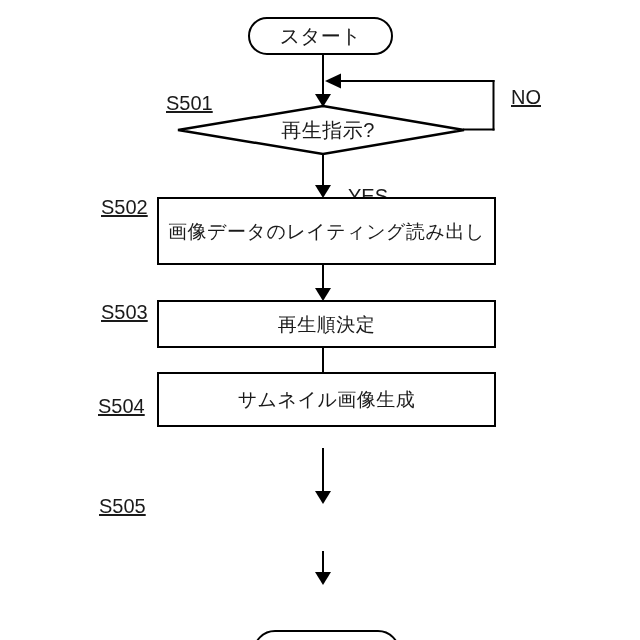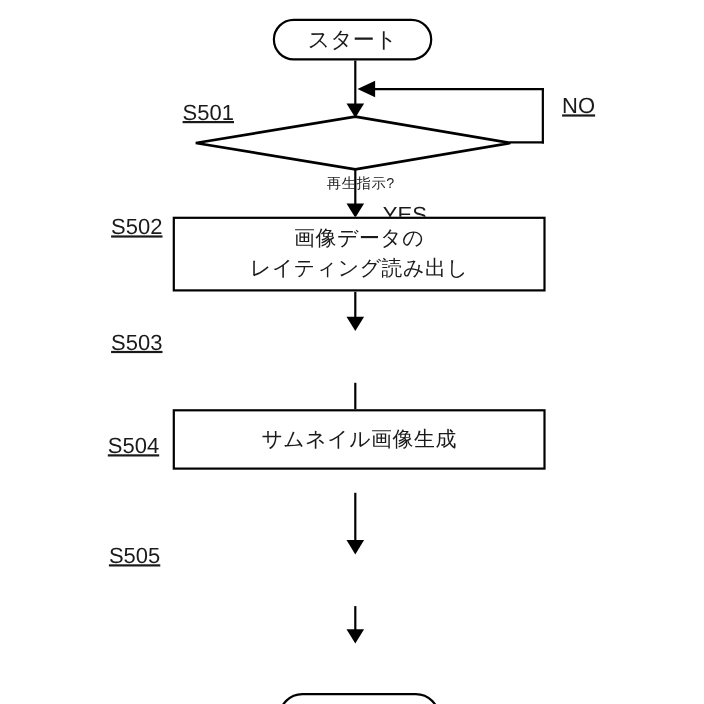--- a/index.html
+++ b/index.html
@@ -24,38 +24,37 @@
     border:2.5px solid var(--stroke,#000);
     font-size:20px;
     color:var(--text,#1a1a1a);
   }
   .terminator{border-radius:22px;}
   .process{
     left:157px;width:339px;
     font-size:19px;
     line-height:27px;
     letter-spacing:0.5px;
-    flex-direction:column;
+    flex-direction:row;
   }
   .floating-label{
     position:absolute;
     font-size:20px;
     color:var(--text,#1a1a1a);
     background:transparent;
     white-space:nowrap;
     text-decoration:underline;
   }
   .diamond-label{
     position:absolute;
     left:243px;top:118px;width:170px;height:24px;
     display:flex;align-items:center;justify-content:center;
-    font-size:13px;
+    font-size:20px;
     letter-spacing:0.5px;
     color:var(--text,#1a1a1a);
-    margin-top:37px;
   }
 </style>
 </head>
 <body>
 
 <div class="canvas">
 
   <svg class="svg-layer" width="640" height="640" viewBox="0 0 640 640">
     <g stroke="#000000" stroke-width="2" fill="none">
       <line x1="323" y1="55" x2="323" y2="97"></line>
@@ -89,20 +88,23 @@
   <div class="floating-label" style="left:511px;top:86px;">NO</div>
   <div class="floating-label" style="left:348px;top:155px;margin-top:30px;">YES</div>
 
   <div class="floating-label" style="left:101px;top:196px;">S502</div>
   <div class="node process" style="top:197px;height:68px;">
     <span>画像データの</span>
     <span>レイティング読み出し</span>
   </div>
 
   <div class="floating-label" style="left:101px;top:301px;">S503</div>
+  <div class="node process" style="top:300px;height:48px;">
+    <span>再生順決定</span>
+  </div>
 
   <div class="floating-label" style="left:98px;top:395px;text-align:center;">S504</div>
   <div class="node process" style="top:372px;height:55px;text-align:right;">
     <span>サムネイル画像生成</span>
   </div>
 
   <div class="floating-label" style="left:99px;top:495px;">S505</div>
 
   <div class="node terminator" style="left:253px;top:584px;width:147px;height:44px;margin-top:46px;">
     <span>終了</span>

